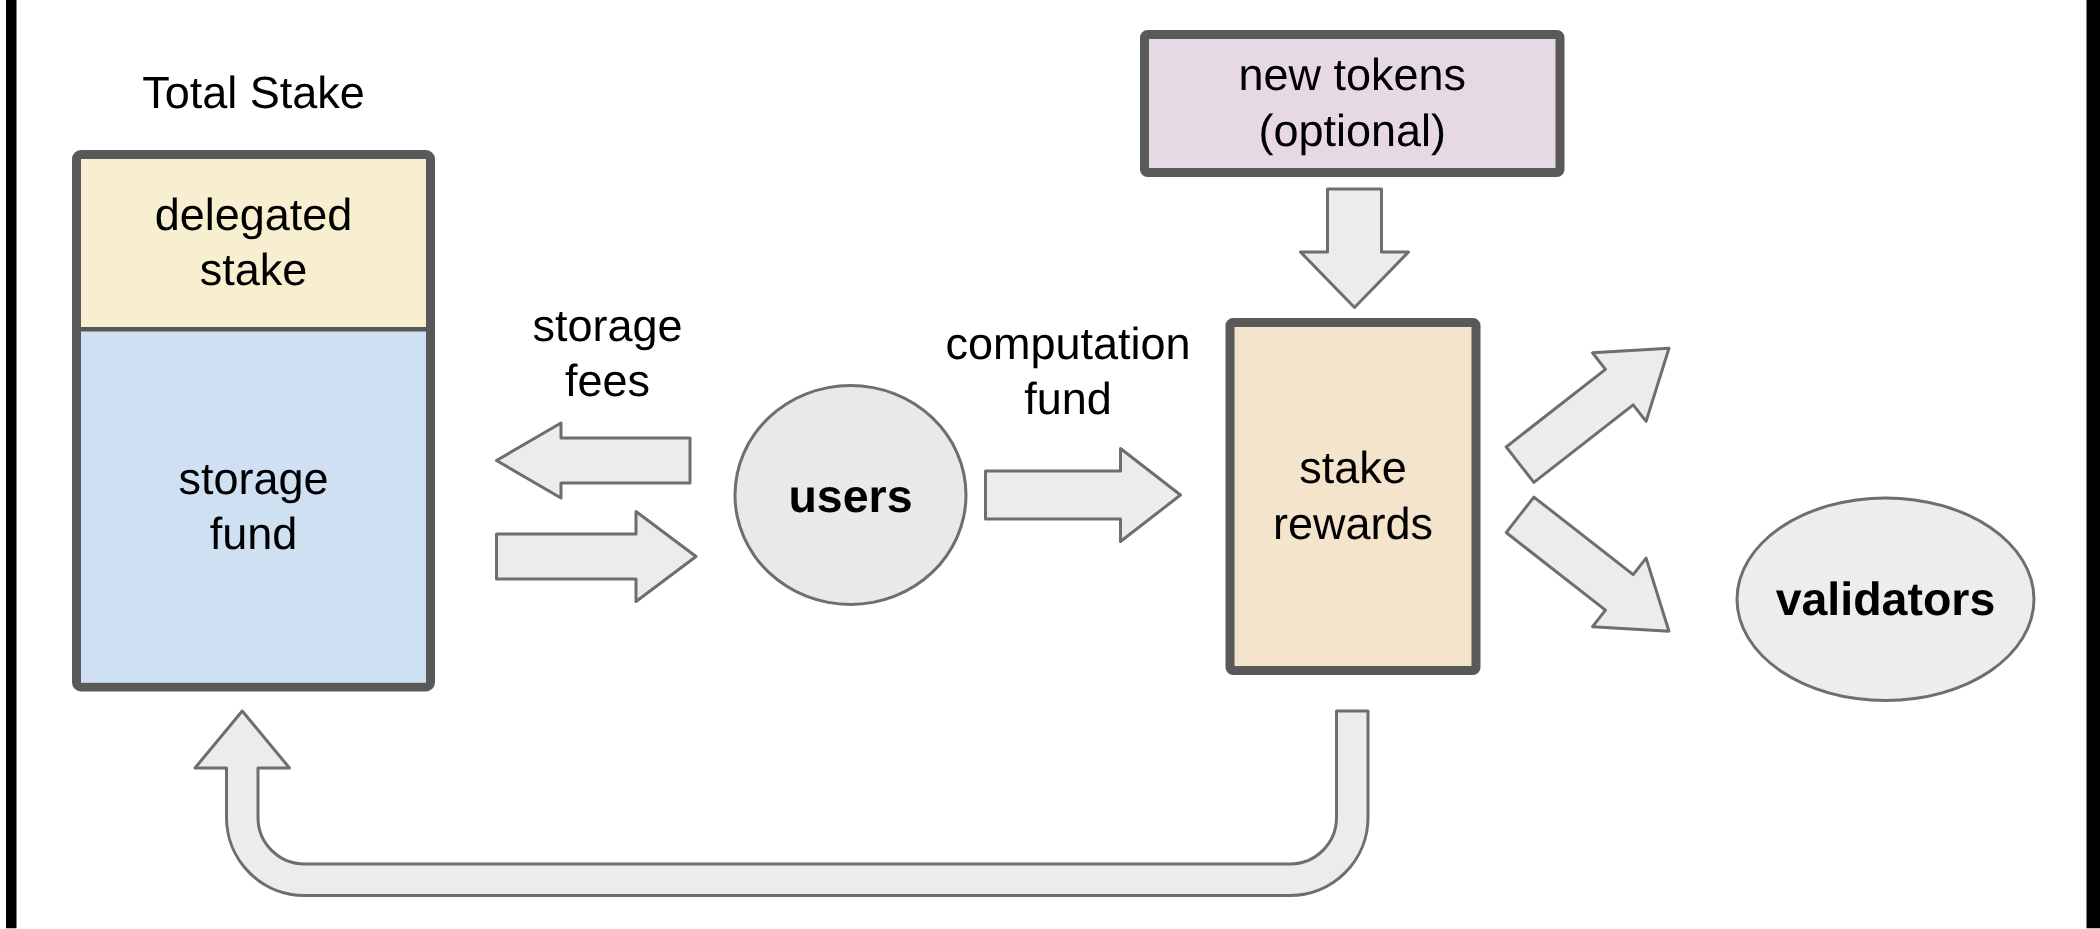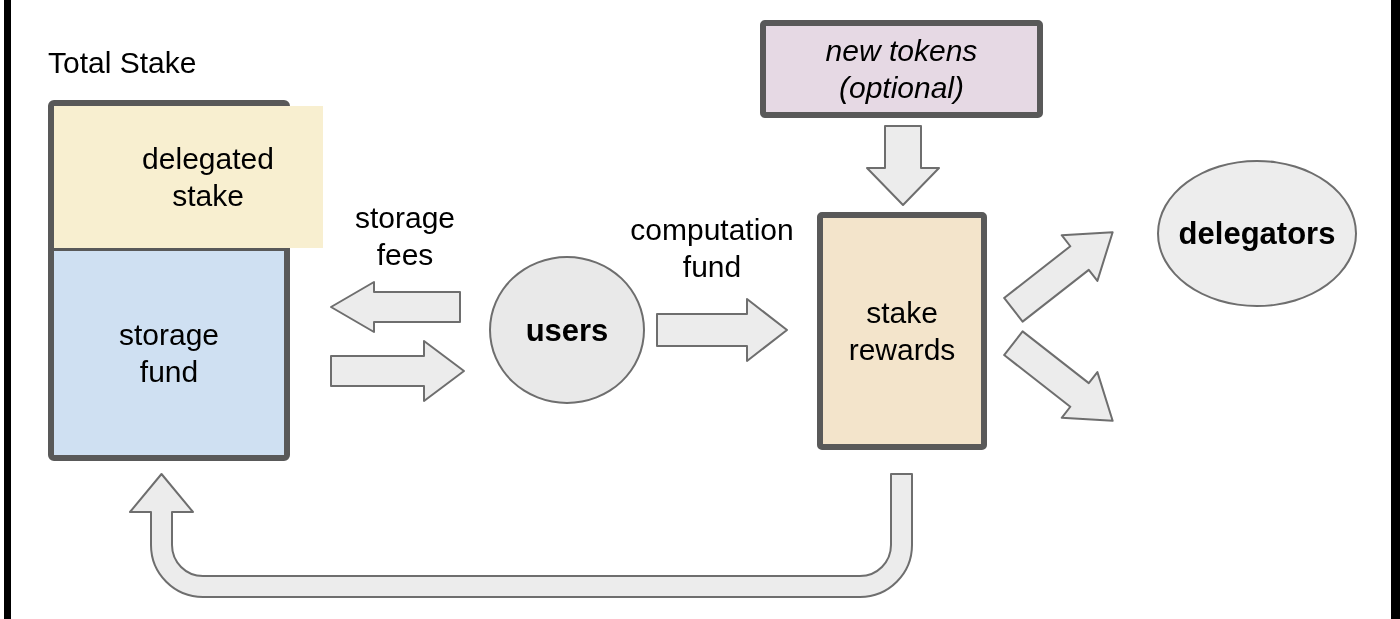--- a/index.html
+++ b/index.html
@@ -39,33 +39,34 @@
     white-space: pre-line;
     text-align: center;
     line-height: 37px;
     font-size: 30px;
   }
   .abs { position: absolute; box-sizing: border-box; }
   .flexc { display: flex; align-items: center; justify-content: center; }
 
   .title {
     left: 48px; top: 46px; width: 242px;
+    text-align: center;
     font-size: 30px;
   }
 
   .stakebox {
     left: 48px; top: 100px;
     width: 242px; height: 361px;
     border: 6px solid #595959;
     border-radius: 6px;
     display: flex;
     flex-direction: column;
   }
   .section { width: 100%; }
-  .section.delegated { height: 142px; padding-left: 39px; }
+  .section.delegated { height: 112px; }
   .section.storagefund { flex: 1; border-top: 3px solid #595959; }
 
   .node-box {
     border: 6px solid #595959;
     border-radius: 5px;
   }
   .newtokens   { left: 760px; top: 20px;  width: 283px; height: 98px; }
   .stakerewards{ left: 817px; top: 212px; width: 170px; height: 238px; }
 
   .round {
@@ -116,28 +117,28 @@
 
   <div class="abs label storage-fees-label">storage
 fees</div>
   <div class="abs label computation-fees-label">computation
 fund</div>
 
   <div class="abs round users flexc" style="background-color: rgb(233, 233, 233); align-items: center;">
     <span class="nodelabel bold">users</span>
   </div>
 
-  <div class="abs node-box newtokens flexc" style="background-color: rgb(230, 217, 228); font-style: italic;">
+  <div class="abs node-box newtokens flexc" style="background-color: rgb(230, 217, 228);">
     <span class="nodelabel">new tokens
 (optional)</span>
   </div>
 
   <div class="abs node-box stakerewards flexc" style="background-color: rgb(243, 228, 203);">
     <span class="nodelabel">stake
 rewards</span>
   </div>
 
-  <div class="abs round delegators flexc" style="background-color: rgb(237, 237, 237);">
-    <span class="nodelabel bold">delegators</span>
+
+  <div class="abs round validators flexc" style="background-color: rgb(237, 237, 237);">
+    <span class="nodelabel bold">validators</span>
   </div>
-
 
 </div>
 
 </body></html>

